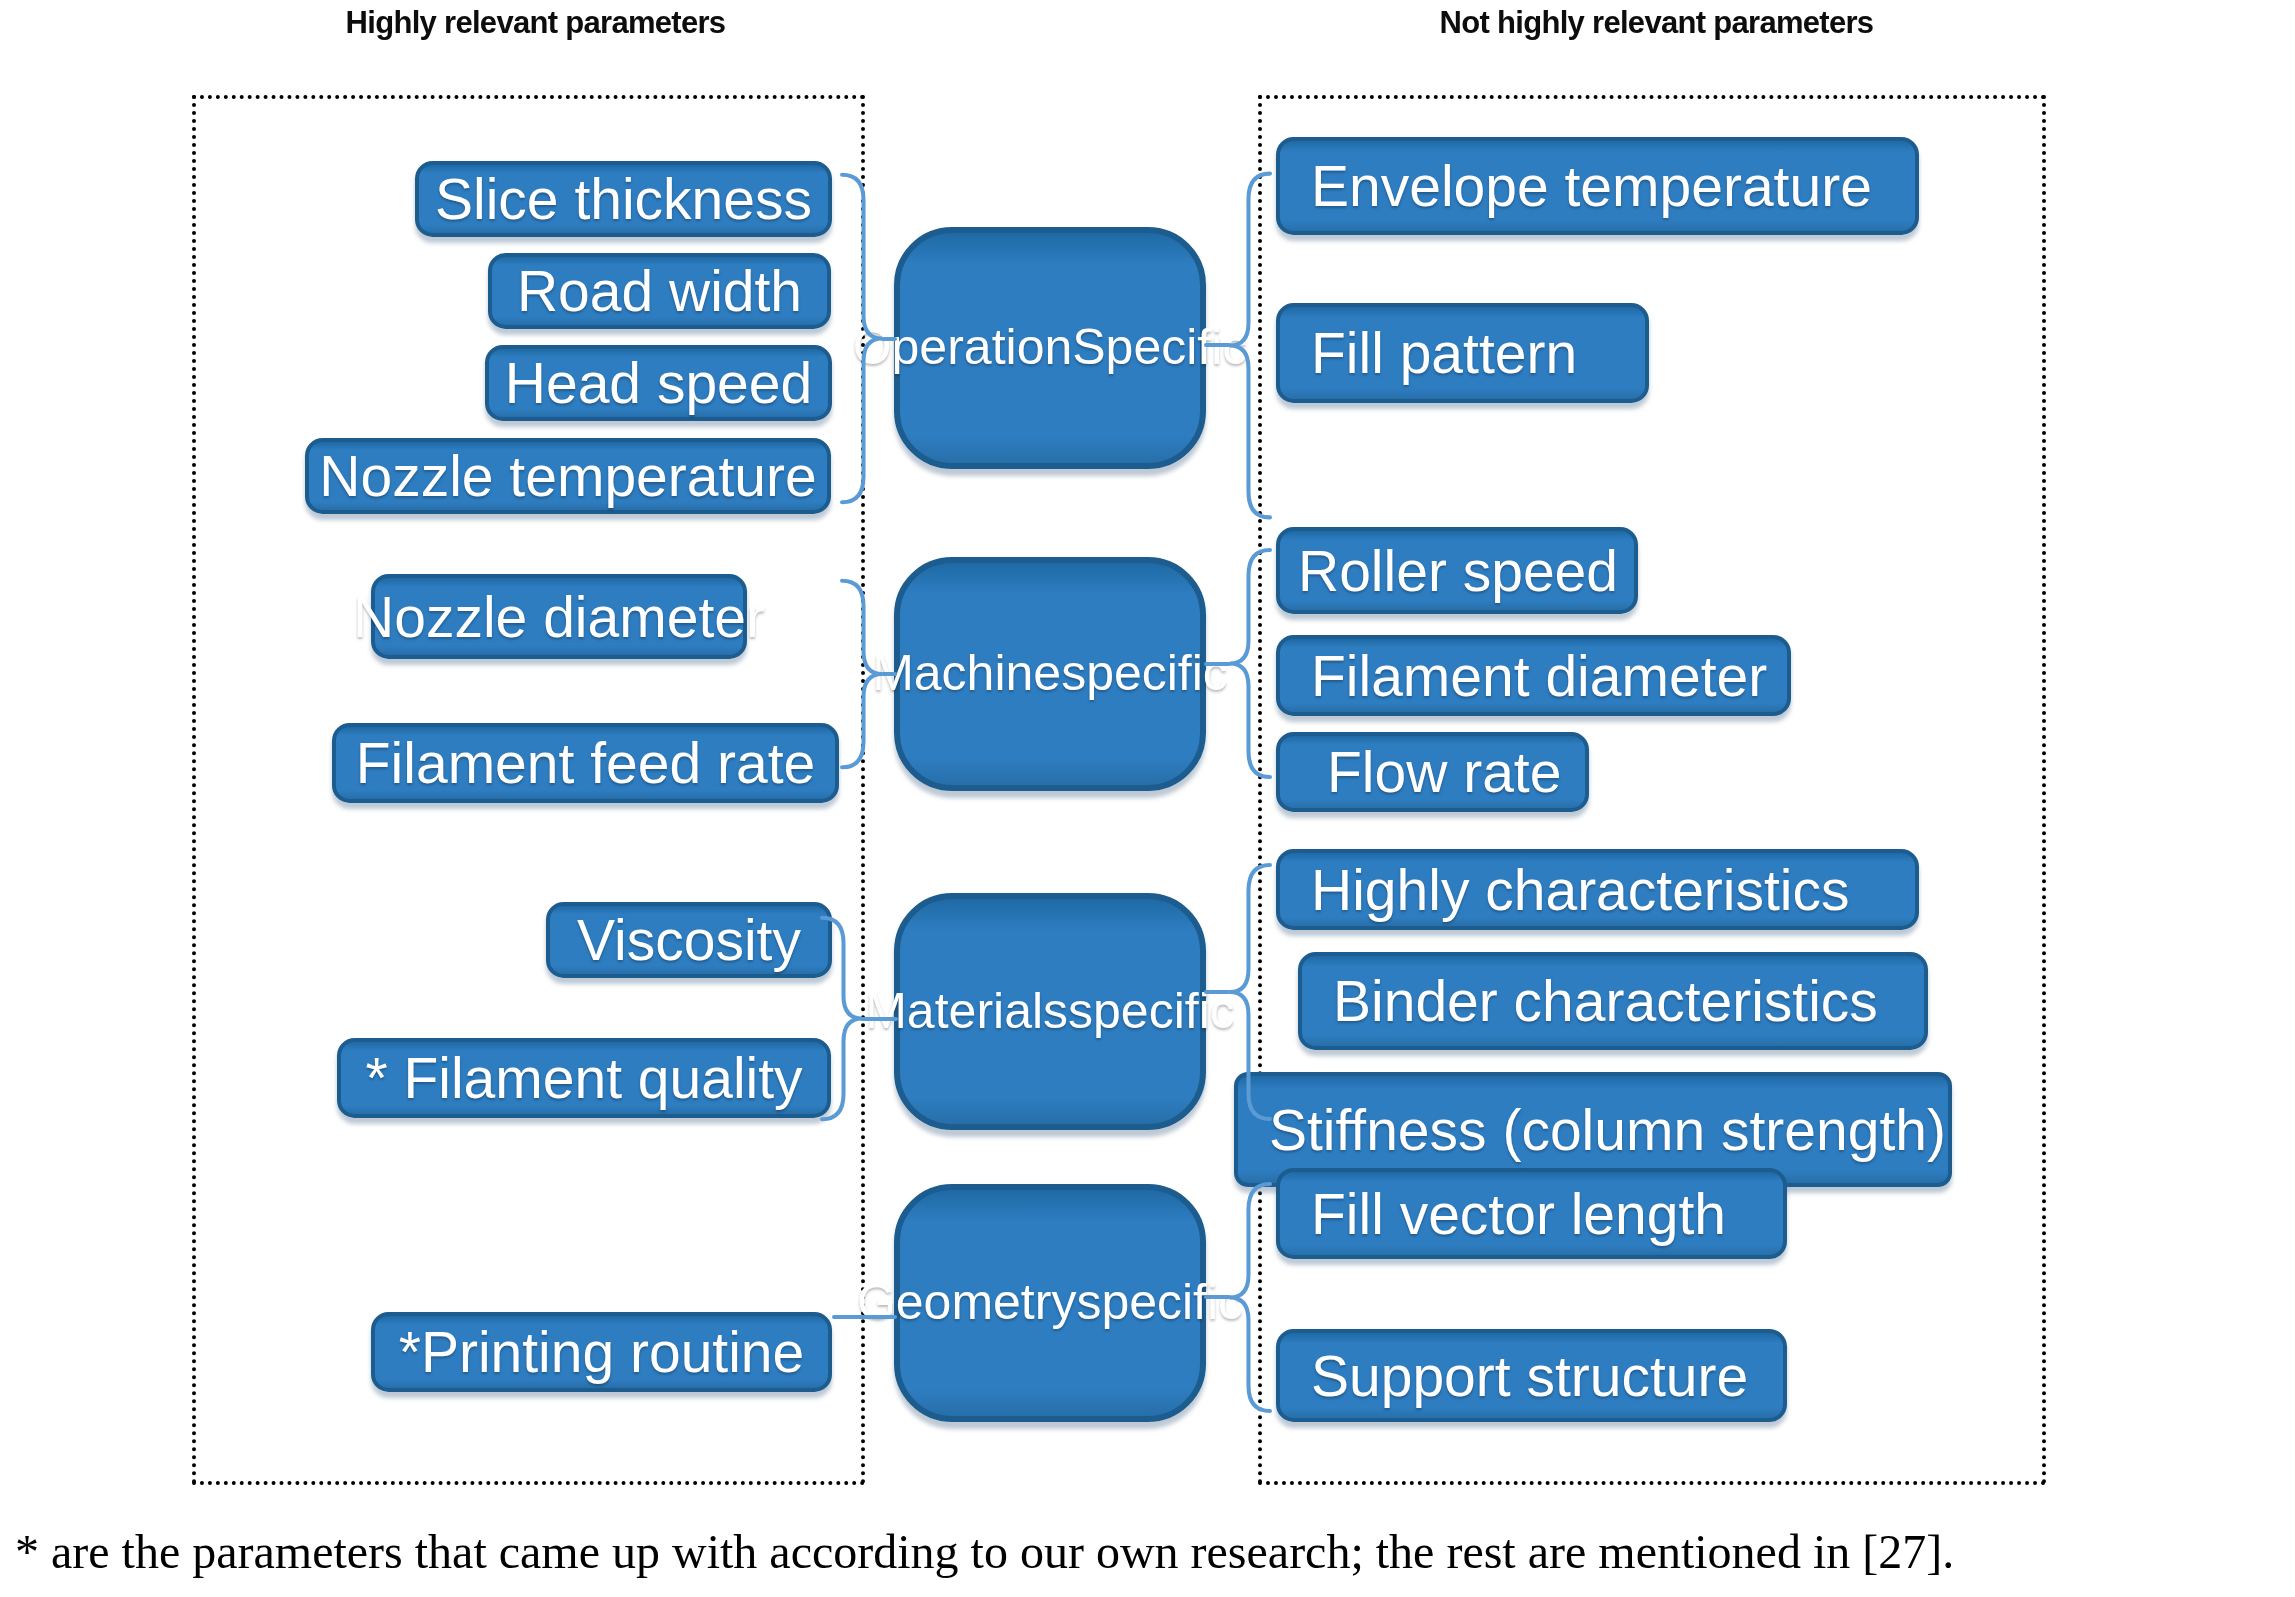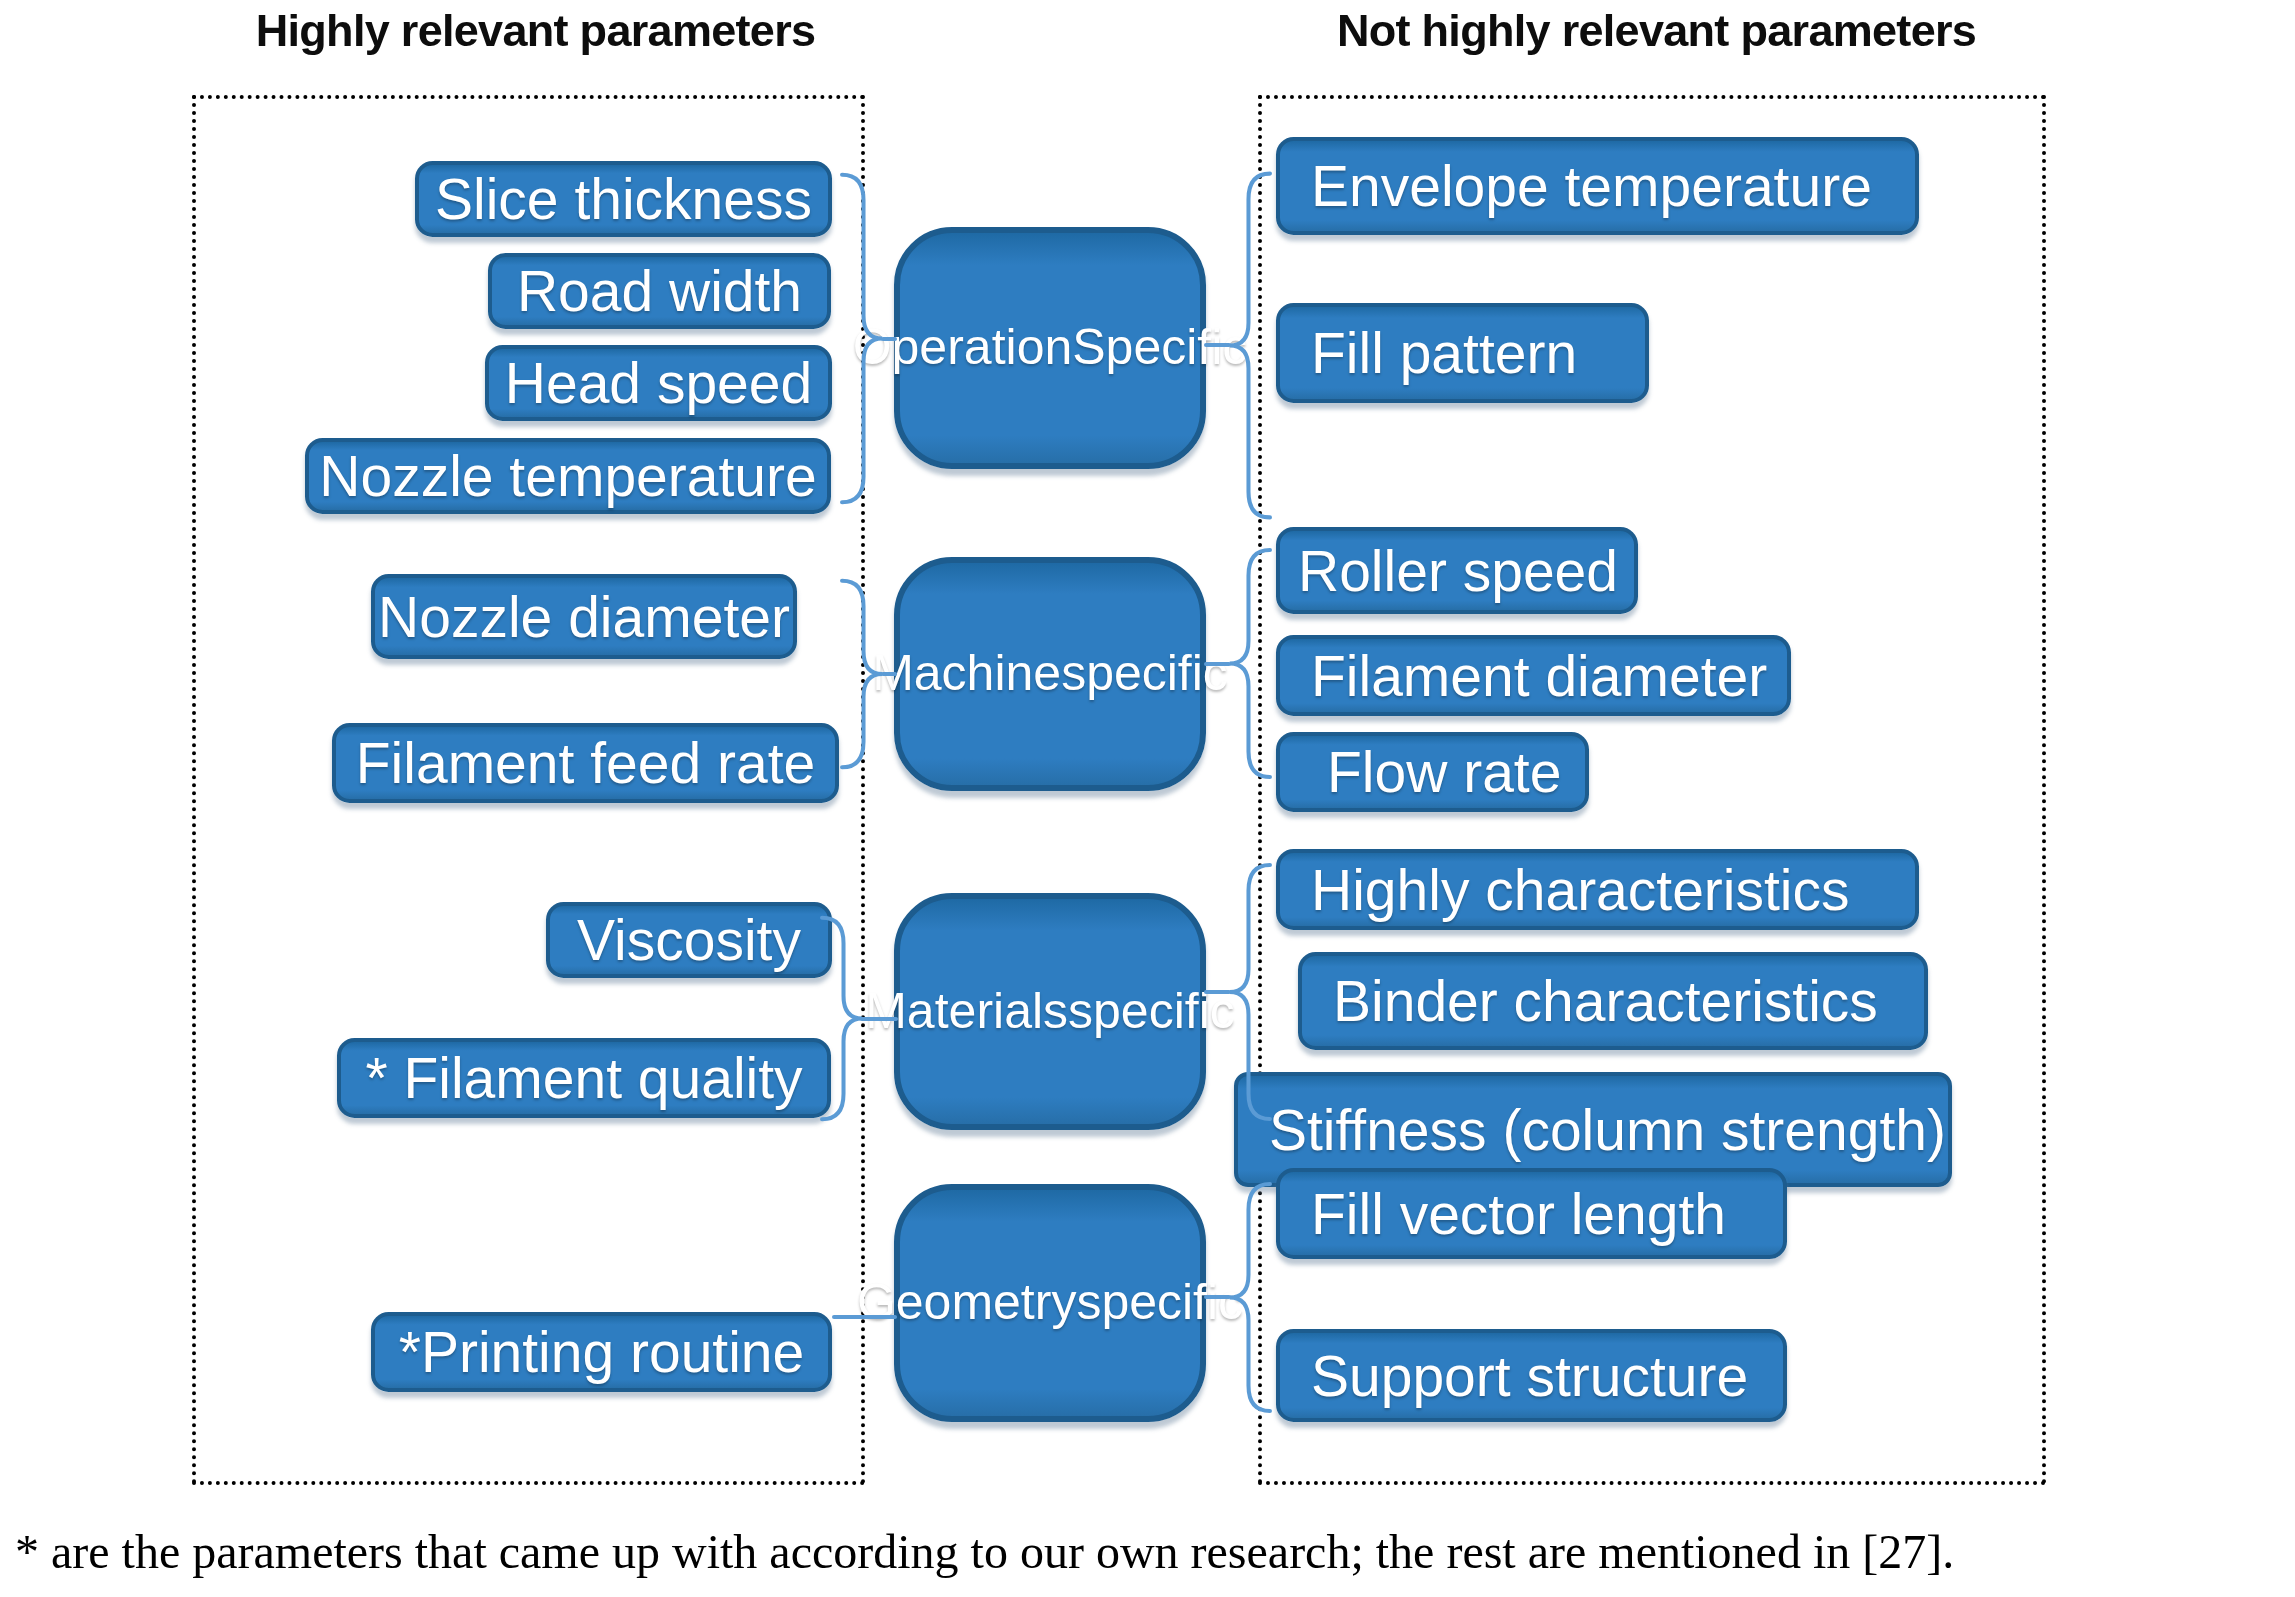--- a/index.html
+++ b/index.html
@@ -2,21 +2,21 @@
 <html style="font-size:10.8px"><head>
 <meta charset="utf-8">
 <style>
   html,body{margin:0;padding:0;}
   body{
     width:2295px;height:1597px;position:relative;background:#ffffff;
     font-family:"Liberation Sans", sans-serif;overflow:hidden;
     --box-fill:#2e7dc1;--box-border:#1d5c8e;--brace:#5B9BD5;--ink:#0d0d0d;
   }
   .title{
-    position:absolute;top:5.4px;font-size:45px;font-weight:700;color:var(--ink);
+    position:absolute;top:5.4px;font-size:31px;font-weight:700;color:var(--ink);
     text-align:center;letter-spacing:-0.7px;white-space:nowrap;
   }
   .dotted{
     position:absolute;border:4.7px dotted #000;background:transparent;
   }
   .box{
     position:absolute;box-sizing:border-box;
     background:linear-gradient(180deg,#1f6aa5 0%,#2e7dc1 12%,#2e7dc1 88%,#276fa9 100%);
     border:4.7px solid var(--box-border);border-radius:17.6px;
     color:#fff;font-size:57px;display:flex;align-items:center;justify-content:center;
@@ -49,21 +49,21 @@
 <div class="title" style="left:163px;width:745px;">Highly relevant parameters</div>
 <div class="title" style="left:1273px;width:767px;">Not highly relevant parameters</div>
 
 <div class="dotted" style="left:192px;top:95px;width:665px;height:1382px;"></div>
 <div class="dotted" style="left:1258px;top:95px;width:780px;height:1382px;"></div>
 
 <div class="box leftcol" style="left:415px;top:161px;width:417px;height:76px;">Slice thickness</div>
 <div class="box leftcol" style="left:488px;top:253px;width:343px;height:76px;">Road width</div>
 <div class="box leftcol" style="left:485px;top:345px;width:347px;height:76px;">Head speed</div>
 <div class="box leftcol" style="left:305px;top:438px;width:526px;height:76px;">Nozzle temperature</div>
-<div class="box leftcol" style="left:371px;top:574px;width:426px;height:85px;">Nozzle diameter</div>
+<div class="box leftcol" style="left:371px;top:574px;width:376px;height:85px;">Nozzle diameter</div>
 <div class="box leftcol" style="left:332px;top:723px;width:507px;height:80px;">Filament feed rate</div>
 <div class="box leftcol" style="left:546px;top:902px;width:286px;height:76px;">Viscosity</div>
 <div class="box leftcol" style="left:337px;top:1038px;width:494px;height:80px;">* Filament quality</div>
 <div class="box leftcol" style="left:371px;top:1279px;width:461px;height:80px;margin-top:33px;">*Printing routine</div>
 
 <div class="catbox" style="left:894px;top:227px;width:312px;height:242px;">
   <span>Operation</span>
   <span>Specific</span>
 </div>
 <div class="catbox" style="left:894px;top:557px;width:312px;height:234px;">

